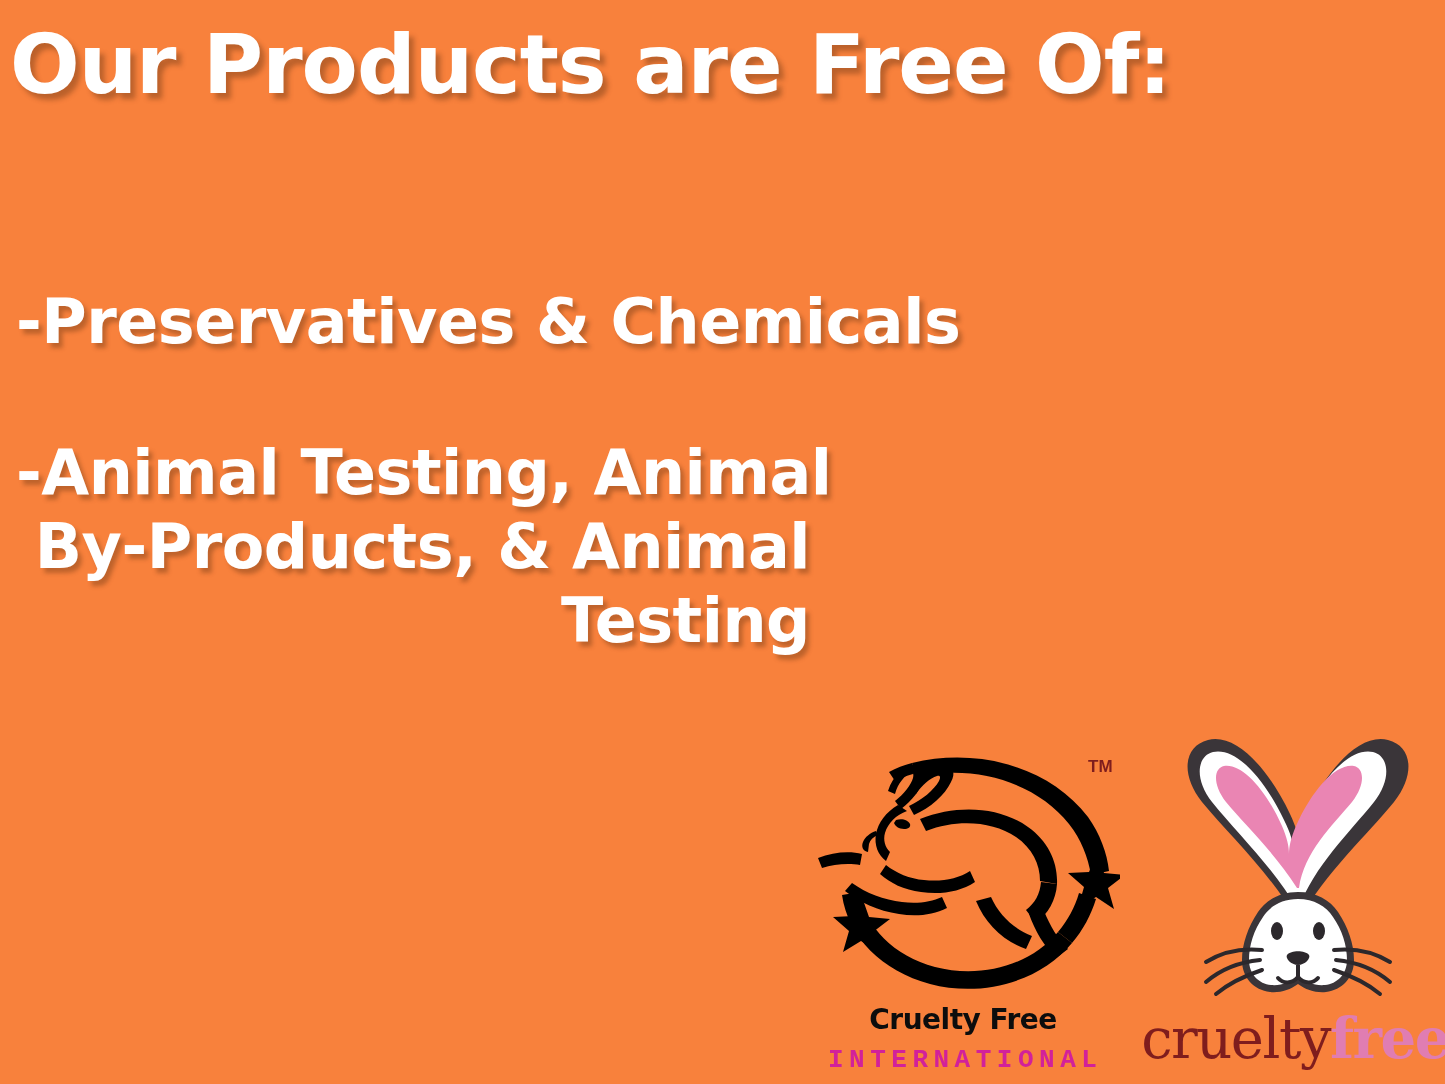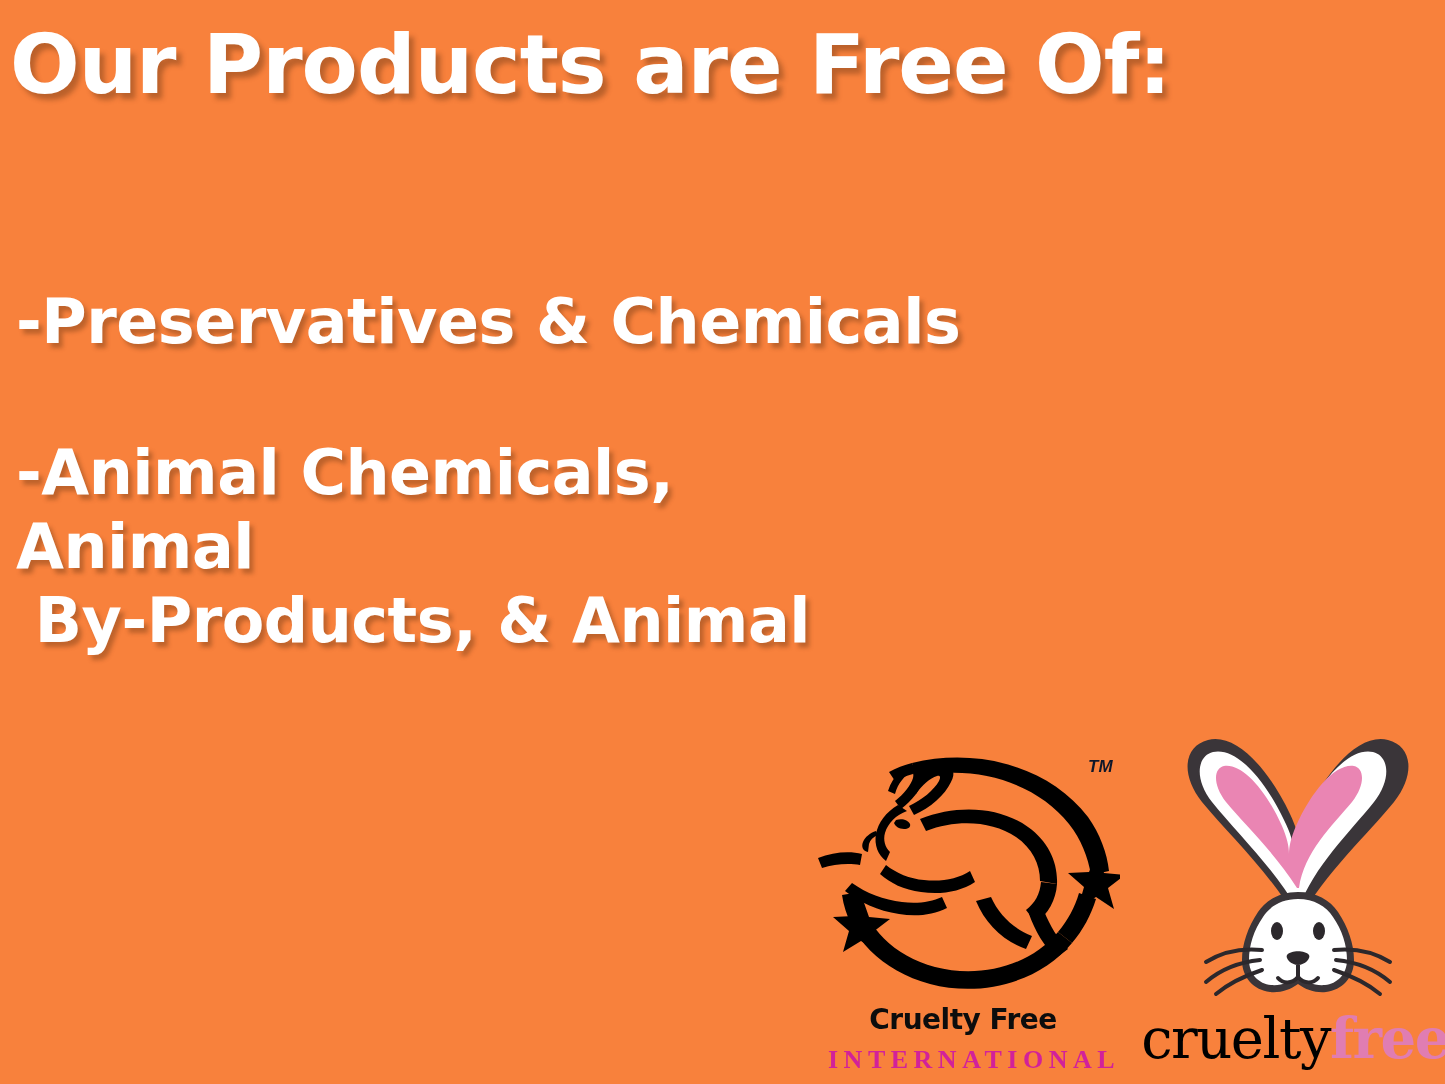--- a/index.html
+++ b/index.html
@@ -84,23 +84,22 @@
     width: 320px;
     height: 250px;
   }
   #cfi-tm {
     position: absolute;
     left: 288px;
     top: 12px;
     font-family: "Liberation Sans", sans-serif;
     font-size: 17px;
     font-weight: bold;
-    color: #0f172a;
+    color: #7f1d1d;
     letter-spacing: 0px;
-    font-style: italic;
   }
   #cfi-name {
     position: absolute;
     left: 28px;
     top: 252px;
     width: 270px;
     text-align: center;
     font-family: "DejaVu Sans", sans-serif;
     font-weight: bold;
     font-size: 28px;
@@ -108,21 +107,21 @@
     letter-spacing: -0.5px;
     color: #0D0D0D;
     white-space: nowrap;
   }
   #cfi-sub {
     position: absolute;
     left: 28px;
     top: 300px;
     width: 270px;
     text-align: right;
-    font-family: Liberation Serif, serif;
+    font-family: Liberation Mono, monospace;
     font-weight: bold;
     font-size: 26px;
     letter-spacing: 5.5px;
     color: #D2219A;
     white-space: nowrap;
   }
 
   #logo-peta {
     position: absolute;
     left: 1150px;
@@ -142,21 +141,21 @@
     left: -10px;
     top: 286px;
     width: 310px;
     text-align: center;
     font-family: "DejaVu Serif", serif;
     font-size: 56px;
     line-height: 60px;
     white-space: nowrap;
   }
   #peta-word .w1 {
-    color: #000000;
+    color: #7f1d1d;
     letter-spacing: -1.5px;
   }
   #peta-word .w2 {
     color: #E07DB2;
     font-weight: bold;
     letter-spacing: -1.5px;
   }
 </style>
 </head>
 <body>
@@ -165,22 +164,23 @@
 
   <div id="headline">Our Products are Free Of:</div>
 
   <div id="bullets">
 
     <div class="bullet">-Preservatives &amp; Chemicals</div>
 
 
 
     <div class="bullet multiline">
-      <span class="ln">-Animal Chemicals, Animal</span>
+      <span class="ln">-Animal Testing, Animal</span>
       <span class="ln ctr">By-Products, &amp; Animal</span>
+      <span class="ln ctr">Testing</span>
     </div>
 
   </div>
 
   <div id="logo-cfi">
 
     <svg id="cfi-mark" viewBox="0 0 320 250">
       <g fill="#000000">
 
         <path d="M112 18 C178 2 250 22 288 72 C300 89 307 108 309 126

